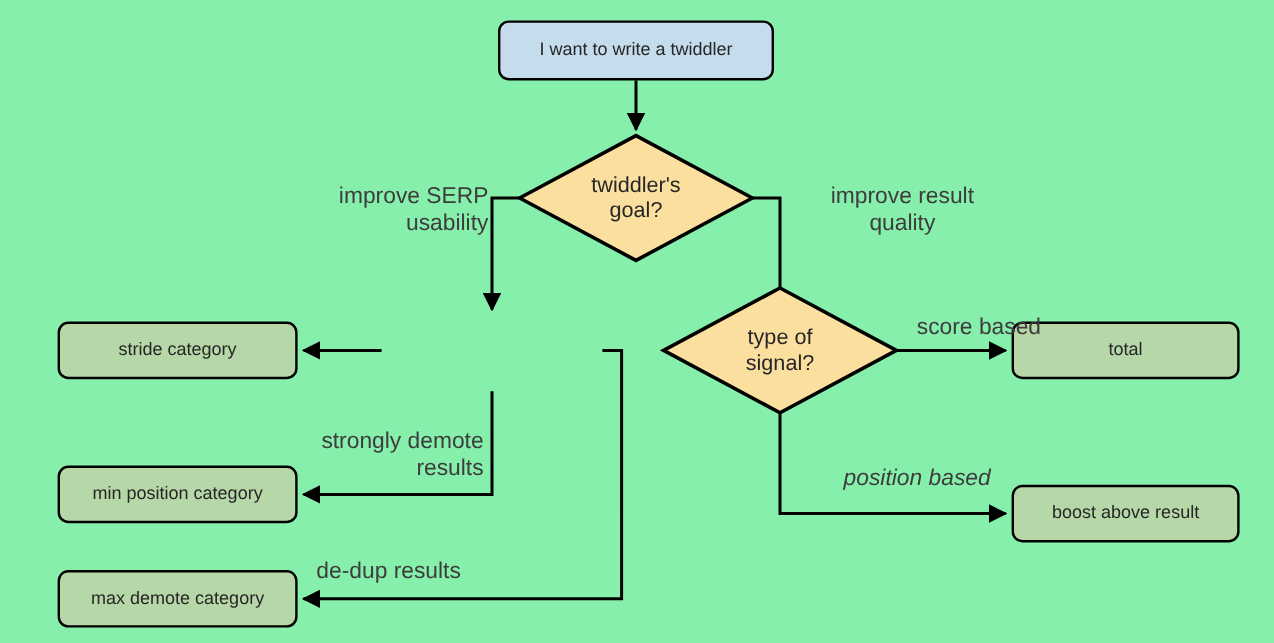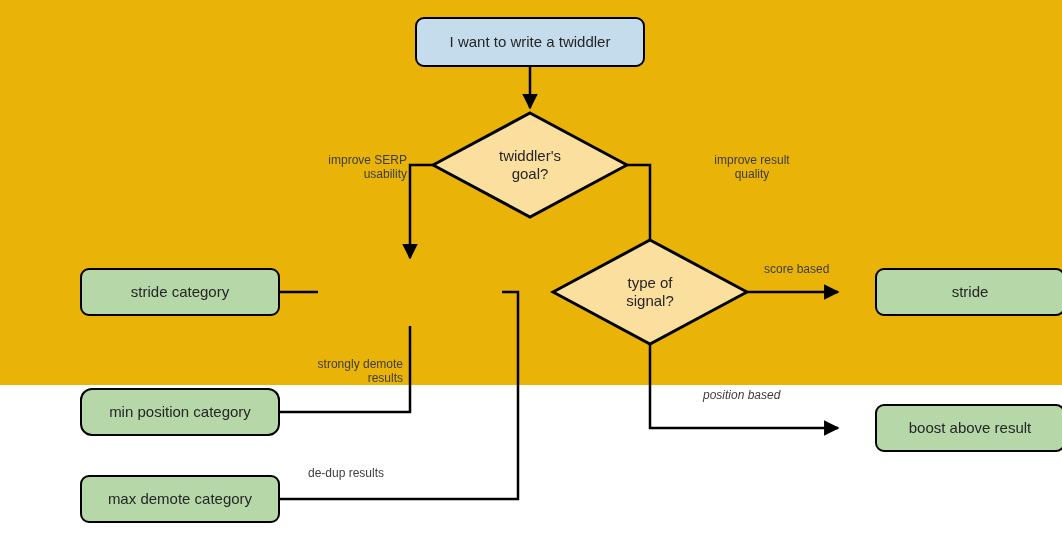--- a/index.html
+++ b/index.html
@@ -10,22 +10,22 @@
   }
   body {
     width: 1062px;
     height: 536px;
     font-family: "Liberation Sans", sans-serif;
     overflow: hidden;
   }
   #canvas {
     position: relative;
     width: 1062px;
-    height: 385px;
-    background: #eab308;
+    height: 536px;
+    background: #86efac;
   }
   #edge-layer {
     position: absolute;
     left: 0;
     top: 0;
     width: 1062px;
     height: 536px;
   }
   .node {
     position: absolute;
@@ -41,21 +41,20 @@
   }
   .node.box {
     border: 2.5px solid #000000;
     border-radius: 9px;
   }
   .node.box.start {
     background: #c5dcec;
   }
   .node.box.result {
     background: #b6d7a8;
-    margin-left: 32px;
   }
   .diamond-wrap {
     position: absolute;
     z-index: 3;
   }
   .diamond-wrap svg {
     position: absolute;
     left: 0;
     top: 0;
     display: block;
@@ -63,28 +62,28 @@
   .diamond-label {
     position: absolute;
     left: 0;
     top: 0;
     width: 100%;
     height: 100%;
     display: flex;
     align-items: center;
     justify-content: center;
     text-align: center;
-    font-size: 15px;
+    font-size: 18px;
     line-height: 1.18;
     color: #262626;
     white-space: pre-line;
   }
   .edge-label {
     position: absolute;
-    font-size: 12px;
+    font-size: 19px;
     line-height: 1.2;
     color: #3d3d3d;
     white-space: pre-line;
     z-index: 4;
   }
   .edge-label.right-align {
     text-align: right;
   }
 </style>
 </head>
@@ -145,29 +144,29 @@
   <div class="edge-label right-align" style="left:262px; top:466px; width:122px;">de-dup results</div>
 
   <div class="edge-label" style="left:764px; top:262px; width:110px;">score based</div>
 
   <div class="edge-label" style="left:703px; top:388px; width:130px;font-style:italic;">position based</div>
 
   <div class="node box result" style="left:48px; top:268px; width:200px; height:48px;">
     <span>stride category</span>
   </div>
 
-  <div class="node box result" style="left:48px; top:388px; width:200px; height:48px;border-radius:12px;">
+  <div class="node box result" style="left:48px; top:388px; width:200px; height:48px;">
     <span>min position category</span>
   </div>
 
   <div class="node box result" style="left:48px; top:475px; width:200px; height:48px;">
     <span>max demote category</span>
   </div>
 
   <div class="node box result" style="left:843px; top:268px; width:190px; height:48px;">
-    <span>stride</span>
+    <span>total</span>
   </div>
 
   <div class="node box result" style="left:843px; top:404px; width:190px; height:48px;">
     <span>boost above result</span>
   </div>
 
 </div>
 
 </body></html>

